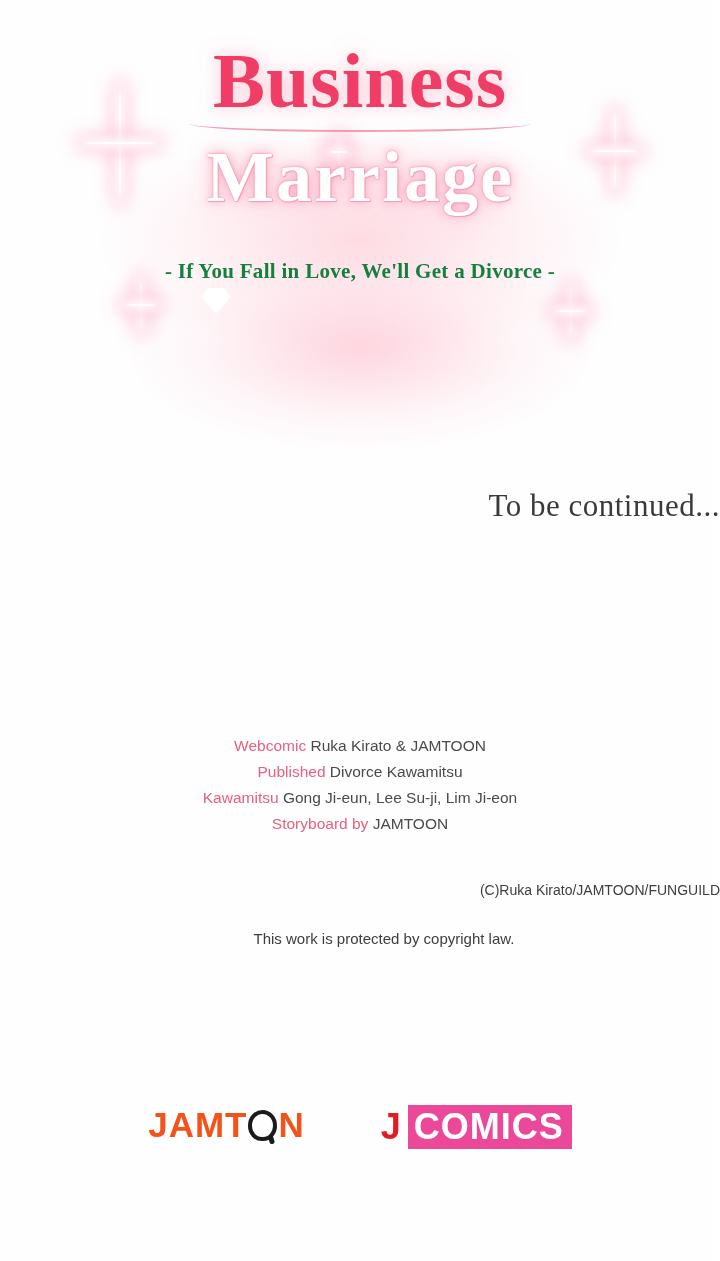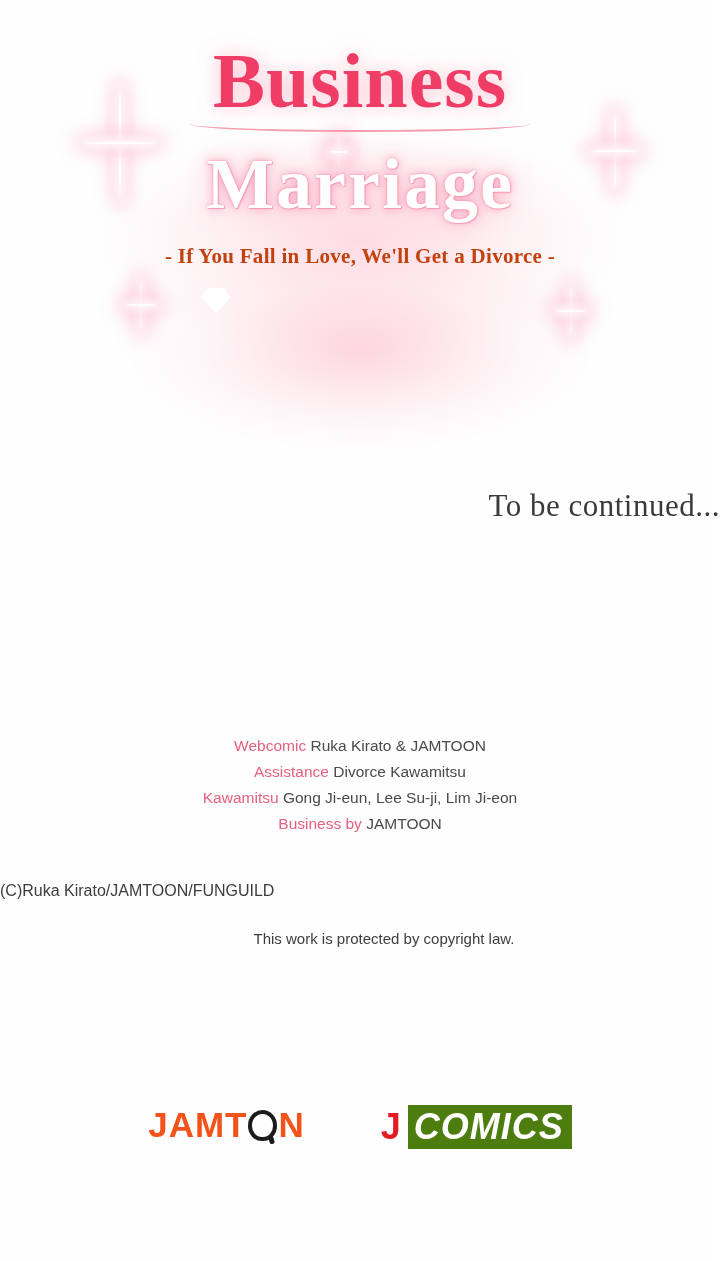--- a/index.html
+++ b/index.html
@@ -68,35 +68,35 @@
   }
 
   .title-sub {
     position: relative;
     font-family: "Liberation Serif", serif;
     font-size: 72px;
     line-height: 1.1;
     font-weight: 700;
     color: #ffffff;
     letter-spacing: 2px;
-    margin-top: 13px;
+    margin-top: 6px;
     text-shadow:
       0 0 2px rgba(240,120,150,0.95),
       0 0 10px rgba(250,160,185,0.95),
       0 0 26px rgba(255,185,205,0.9),
       1px 1px 0 rgba(235,120,150,0.55);
   }
 
   .tagline {
     position: relative;
-    margin-top: 20px;
+    margin-top: 42px;
     font-family: "Liberation Serif", serif;
     font-weight: 700;
     font-size: 21px;
-    color: #c2410c;
+    color: #15803d;
     letter-spacing: 0.3px;
   }
 
   
   .spark {
     position: absolute;
     pointer-events: none;
   }
   .spark::before, .spark::after {
     content: "";
@@ -161,22 +161,22 @@
   }
   .credits .role {
     color: #e8607f;
   }
 
   .copyline {
     position: absolute;
     top: 882px;
     left: 0;
     width: 720px;
-    text-align: left;
-    font-size: 16px;
+    text-align: right;
+    font-size: 14px;
     color: #3d3d3d;
   }
 
   .legal {
     position: absolute;
     top: 928px;
     left: 0;
     width: 720px;
     text-align: center;
     font-size: 15px;
@@ -234,25 +234,24 @@
     font-weight: 700;
     font-size: 36px;
     letter-spacing: 1px;
   }
   .logo-jcomics .j {
     color: #e31b23;
     padding: 0 6px 0 2px;
     line-height: 44px;
   }
   .logo-jcomics .rest {
-    background: #4d7c0f;
+    background: #ec4899;
     color: #ffffff;
     line-height: 44px;
     padding: 0 8px 0 6px;
-    font-style: italic;
   }
 </style>
 </head>
 <body>
 
 <div class="page">
 
   <div class="title-block">
     <div class="glow glow-1"></div>
     <div class="glow glow-2"></div>
@@ -273,29 +272,29 @@
   </div>
 
   <div class="tbc">To be continued...</div>
 
   <div class="credits">
     <div>
       <span class="role">Webcomic</span>
       <span>Ruka Kirato &amp; JAMTOON</span>
     </div>
     <div>
-      <span class="role">Assistance</span>
+      <span class="role">Published</span>
       <span>Divorce Kawamitsu</span>
     </div>
     <div>
       <span class="role">Kawamitsu</span>
       <span>Gong Ji-eun, Lee Su-ji, Lim Ji-eon</span>
     </div>
     <div>
-      <span class="role">Business by</span>
+      <span class="role">Storyboard by</span>
       <span>JAMTOON</span>
     </div>
   </div>
 
   <div class="copyline">(C)Ruka Kirato/JAMTOON/FUNGUILD</div>
   <div class="legal">
     <div>This work is protected by copyright law.</div>
   </div>
 
   <div class="logos">

